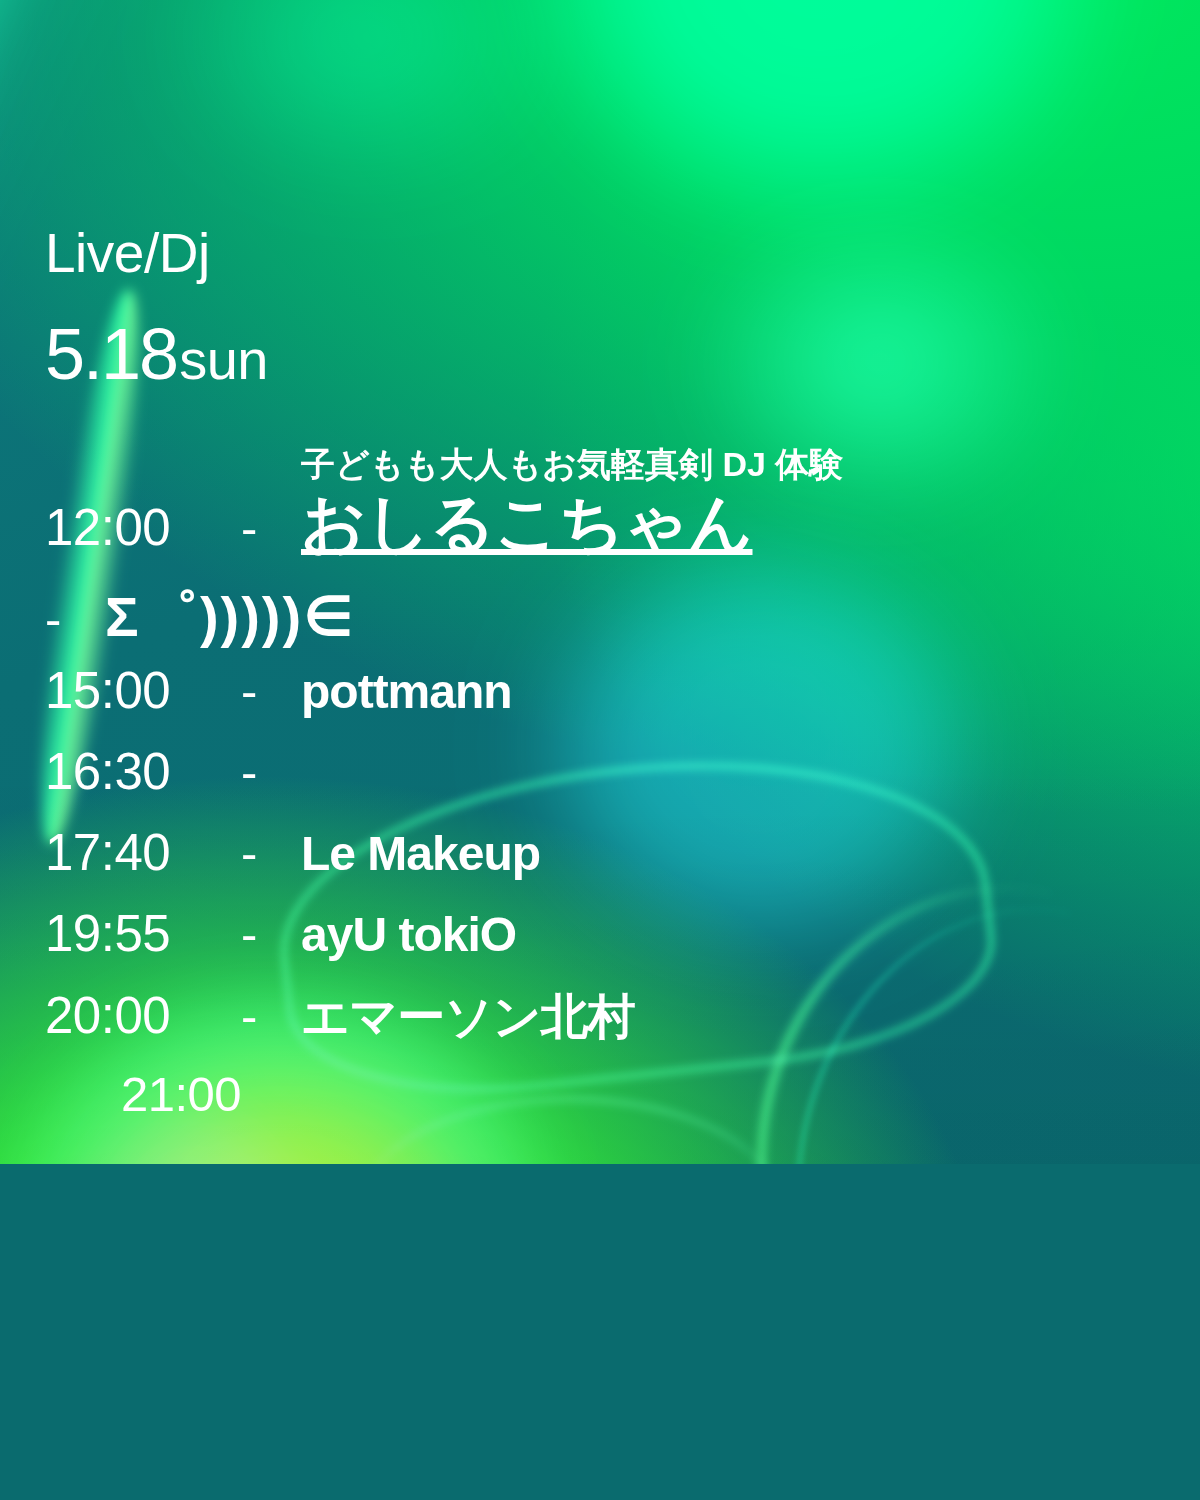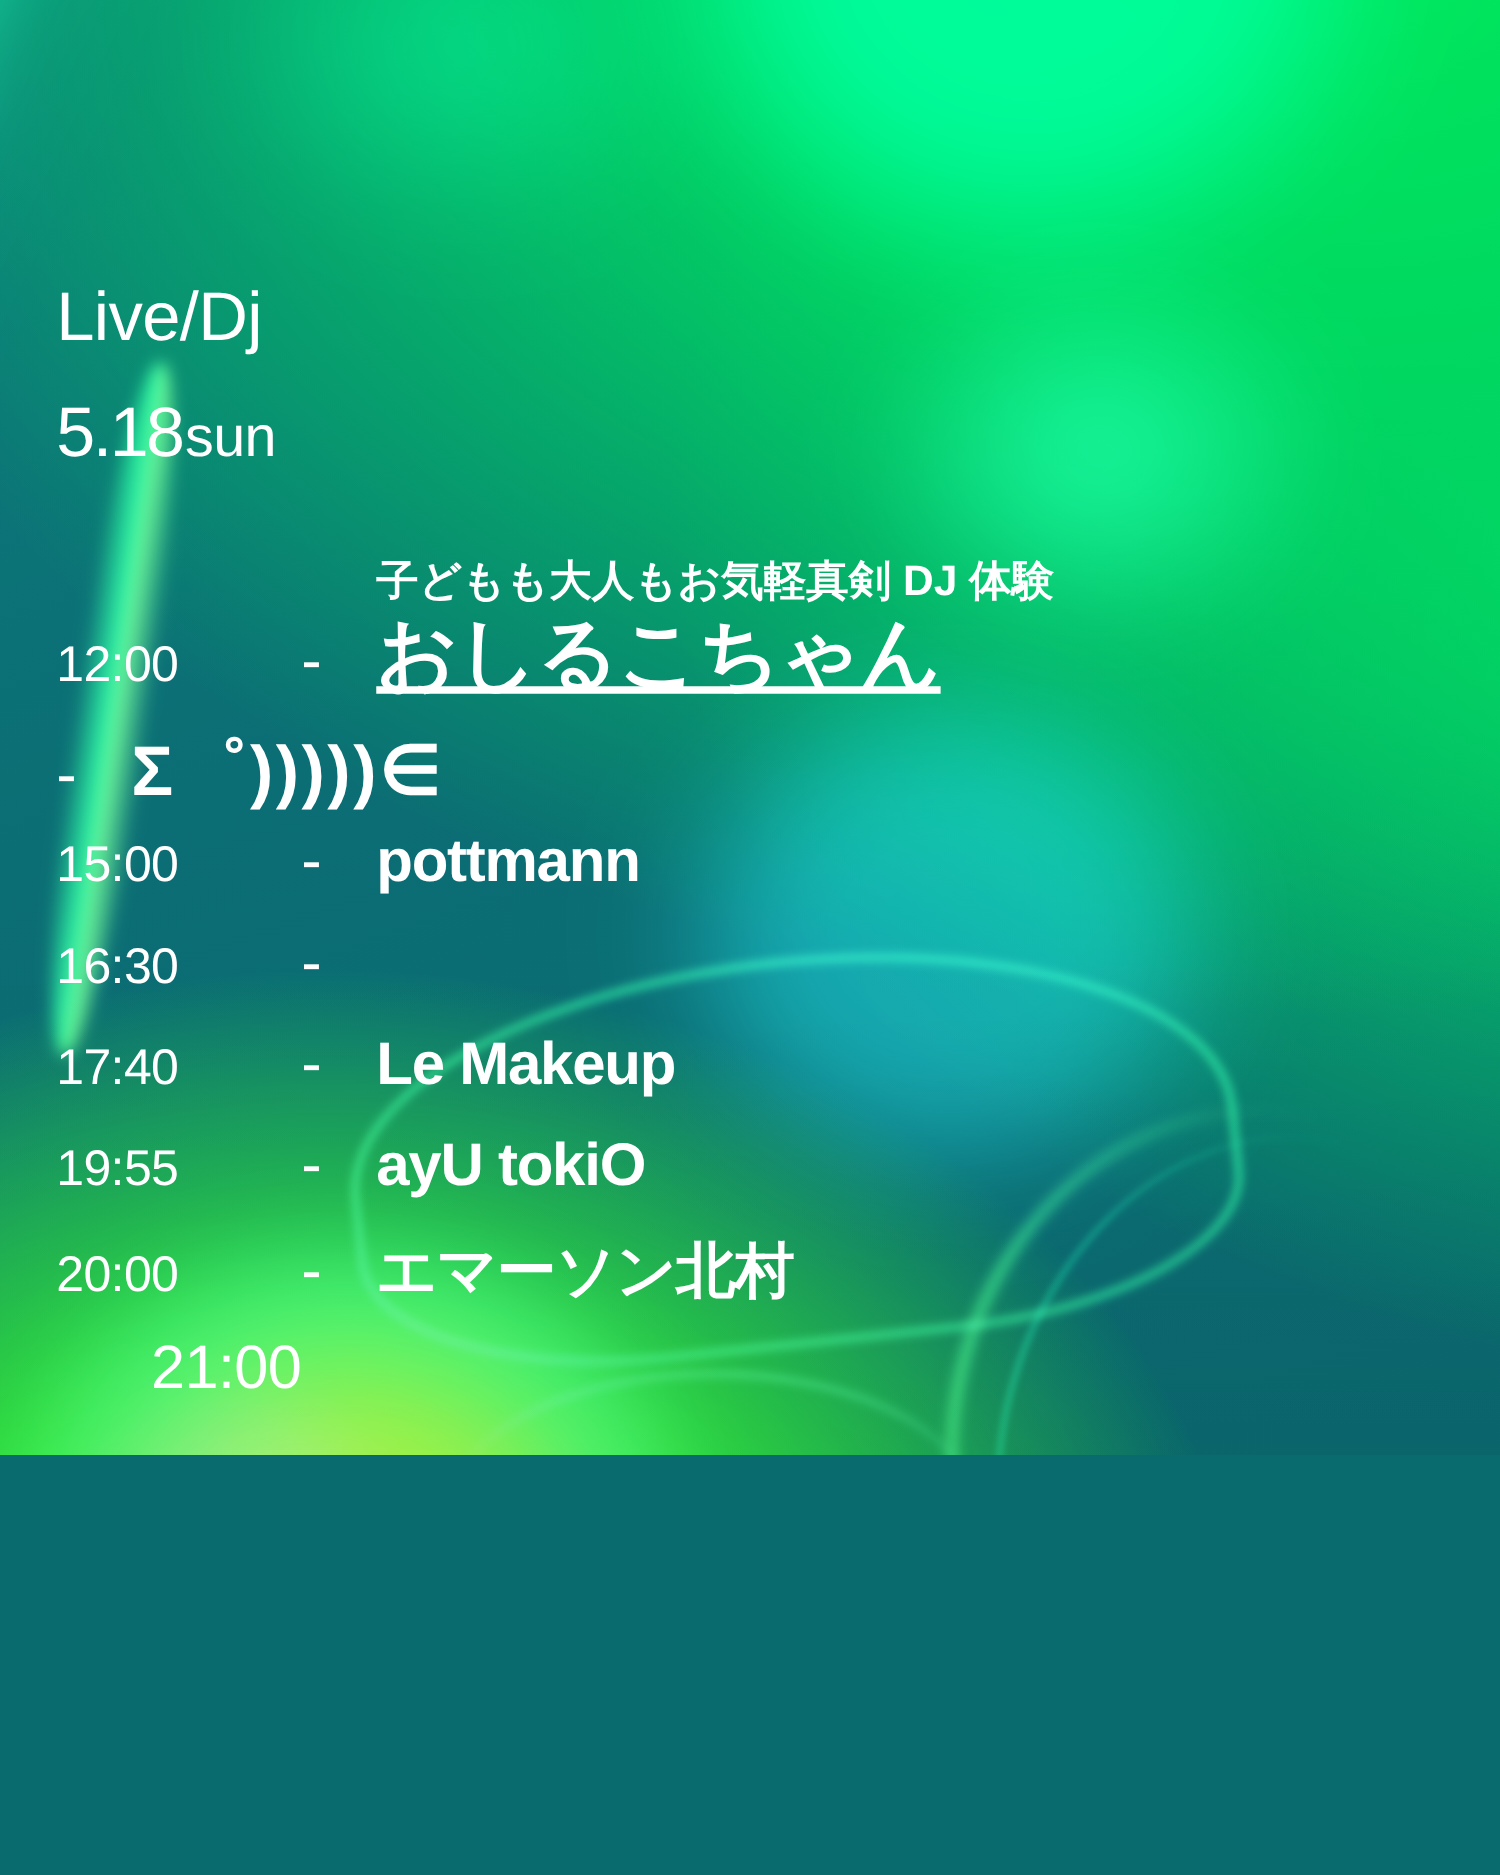--- a/index.html
+++ b/index.html
@@ -139,46 +139,46 @@
     letter-spacing: -0.5px;
     line-height: 1;
   }
   .date-line {
     left: 45px; top: 318px;
     line-height: 1;
     display: flex;
     align-items: baseline;
   }
   .date-num {
+    font-size: 72px;
+    font-weight: 300;
+    letter-spacing: -2px;
+  }
+  .date-dow {
     font-size: 56px;
-    font-weight: 300;
-    letter-spacing: -2px;
-  }
-  .date-dow {
-    font-size: 46px;
     font-weight: 300;
     letter-spacing: -0.5px;
     margin-left: 2px;
   }
 
   
   .lineup {
     position: absolute;
     left: 45px;
     top: 480px;
     width: 1120px;
   }
   .row {
     position: relative;
     display: flex;
     align-items: baseline;
     height: 81px;
   }
   .row .time {
-    font-size: 40px;
+    font-size: 51px;
     font-weight: 300;
     letter-spacing: -0.5px;
     width: 196px;
     flex: 0 0 196px;
   }
   .row .dash {
     font-size: 49px;
     font-weight: 300;
     width: 60px;
     flex: 0 0 60px;

